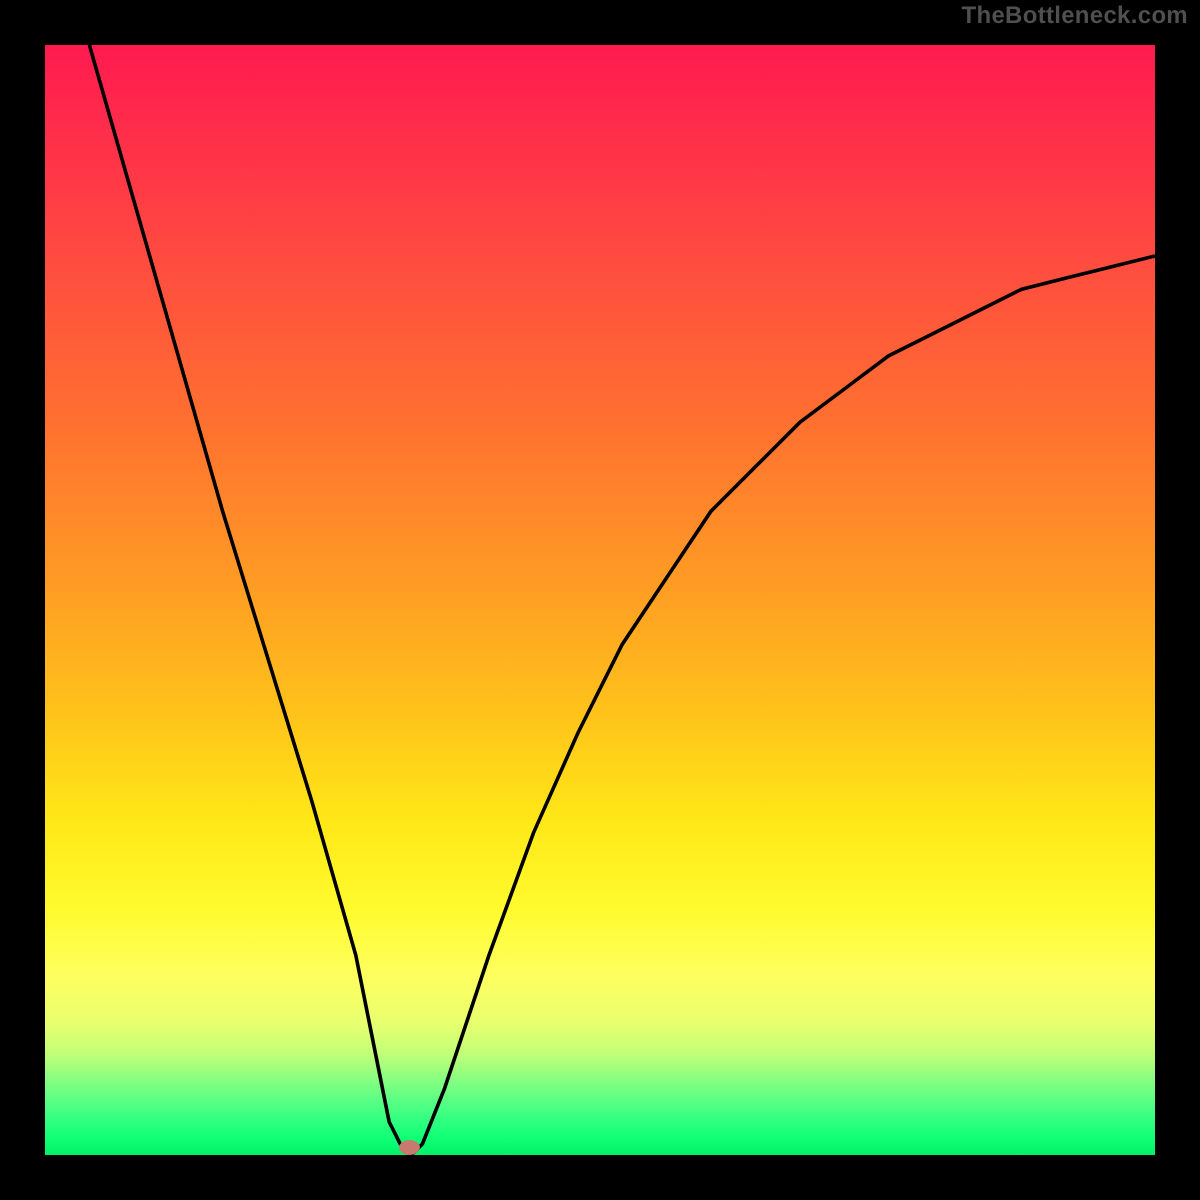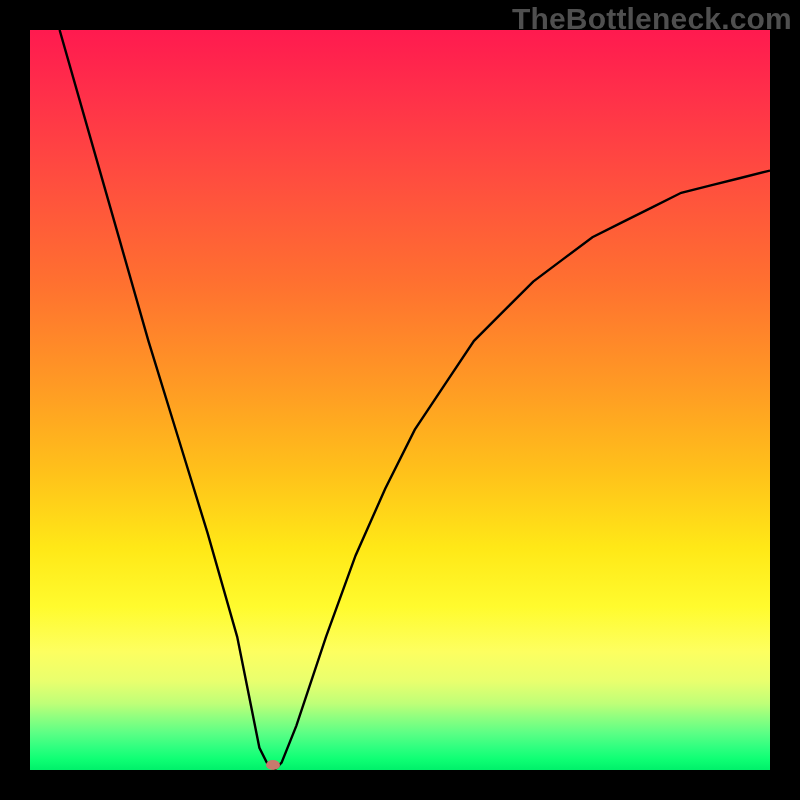--- a/index.html
+++ b/index.html
@@ -15,21 +15,21 @@
     position: relative;
     width: 800px;
     height: 800px;
     background: #000;
   }
   .watermark {
     position: absolute;
     top: 2px;
     right: 8px;
     color: #4f4f4f;
-    font-size: 30px;
+    font-size: 16px;
     font-weight: 600;
     letter-spacing: 0.2px;
     z-index: 10;
   }
   .plot {
     position: absolute;
     left: 30px;
     top: 30px;
     width: 740px;
     height: 740px;

